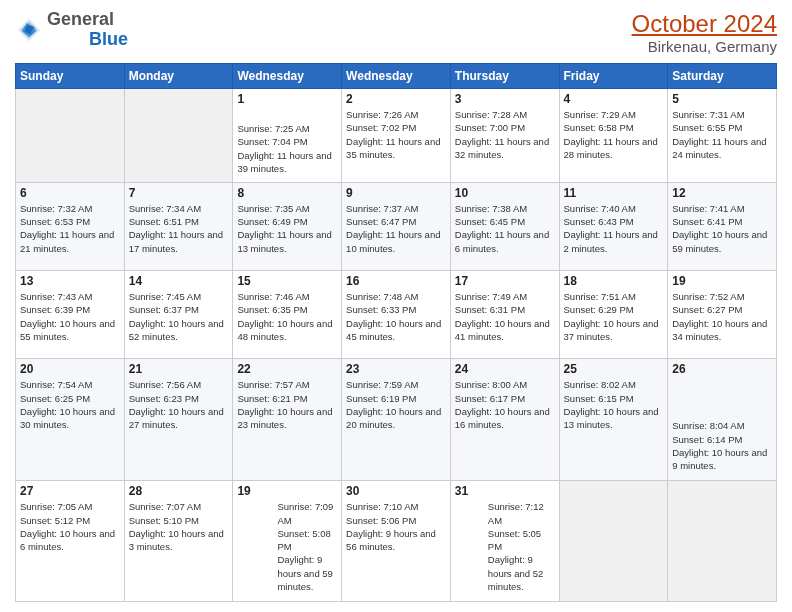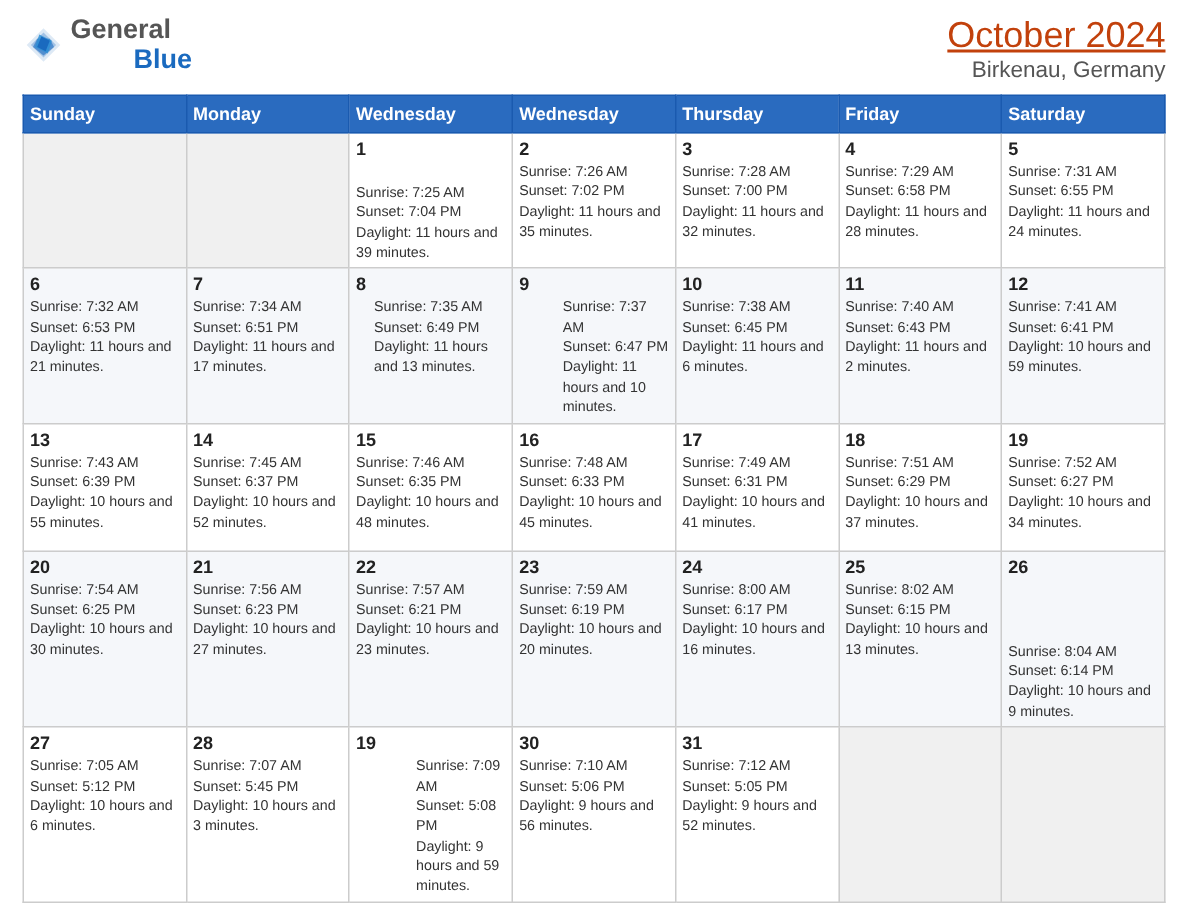--- a/index.html
+++ b/index.html
@@ -176,27 +176,27 @@
 Daylight: 11 hours and 21 minutes.</div>
           </td>
           <td>
             <div class="day-number">7</div>
             <div class="day-info" style="white-space: pre-line;">Sunrise: 7:34 AM
 Sunset: 6:51 PM
 Daylight: 11 hours and 17 minutes.</div>
           </td>
           <td>
             <div class="day-number">8</div>
-            <div class="day-info" style="white-space: pre-line; margin-left: 12px;">Sunrise: 7:35 AM
+            <div class="day-info" style="white-space: pre-line;">Sunrise: 7:35 AM
 Sunset: 6:49 PM
 Daylight: 11 hours and 13 minutes.</div>
           </td>
           <td>
             <div class="day-number">9</div>
-            <div class="day-info" style="white-space: pre-line; margin-left: 29px;">Sunrise: 7:37 AM
+            <div class="day-info" style="white-space: pre-line;">Sunrise: 7:37 AM
 Sunset: 6:47 PM
 Daylight: 11 hours and 10 minutes.</div>
           </td>
           <td>
             <div class="day-number">10</div>
             <div class="day-info" style="white-space: pre-line;">Sunrise: 7:38 AM
 Sunset: 6:45 PM
 Daylight: 11 hours and 6 minutes.</div>
           </td>
           <td>
@@ -303,38 +303,38 @@
         <tr>
           <td>
             <div class="day-number">27</div>
             <div class="day-info" style="white-space: pre-line;">Sunrise: 7:05 AM
 Sunset: 5:12 PM
 Daylight: 10 hours and 6 minutes.</div>
           </td>
           <td>
             <div class="day-number">28</div>
             <div class="day-info" style="white-space: pre-line;">Sunrise: 7:07 AM
-Sunset: 5:45 PM
+Sunset: 5:10 PM
 Daylight: 10 hours and 3 minutes.</div>
           </td>
           <td>
             <div class="day-number">19</div>
             <div class="day-info" style="white-space: pre-line; margin-left: 40px;">Sunrise: 7:09 AM
 Sunset: 5:08 PM
 Daylight: 9 hours and 59 minutes.</div>
           </td>
           <td>
             <div class="day-number">30</div>
             <div class="day-info" style="white-space: pre-line;">Sunrise: 7:10 AM
 Sunset: 5:06 PM
 Daylight: 9 hours and 56 minutes.</div>
           </td>
           <td>
             <div class="day-number">31</div>
-            <div class="day-info" style="white-space: pre-line;">Sunrise: 7:12 AM
+            <div class="day-info" style="white-space: pre-line; margin-left: 33px;">Sunrise: 7:12 AM
 Sunset: 5:05 PM
 Daylight: 9 hours and 52 minutes.</div>
           </td>
           <td class="empty-cell"></td>
           <td class="empty-cell"></td>
         </tr>
       </tbody>
   </table>
 </div>
 

